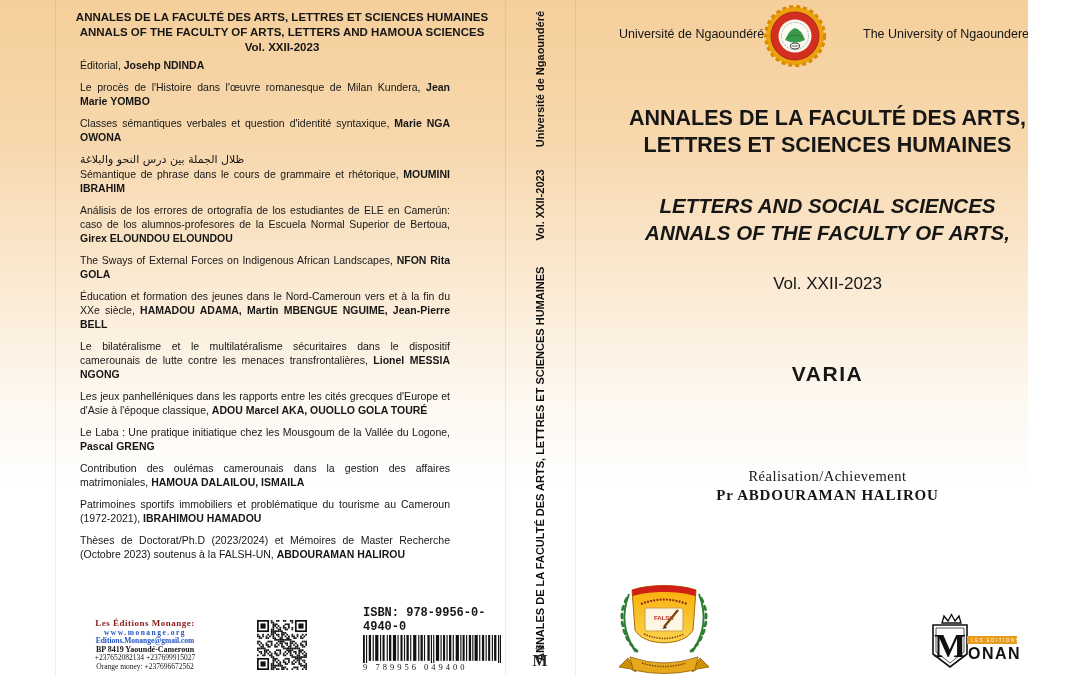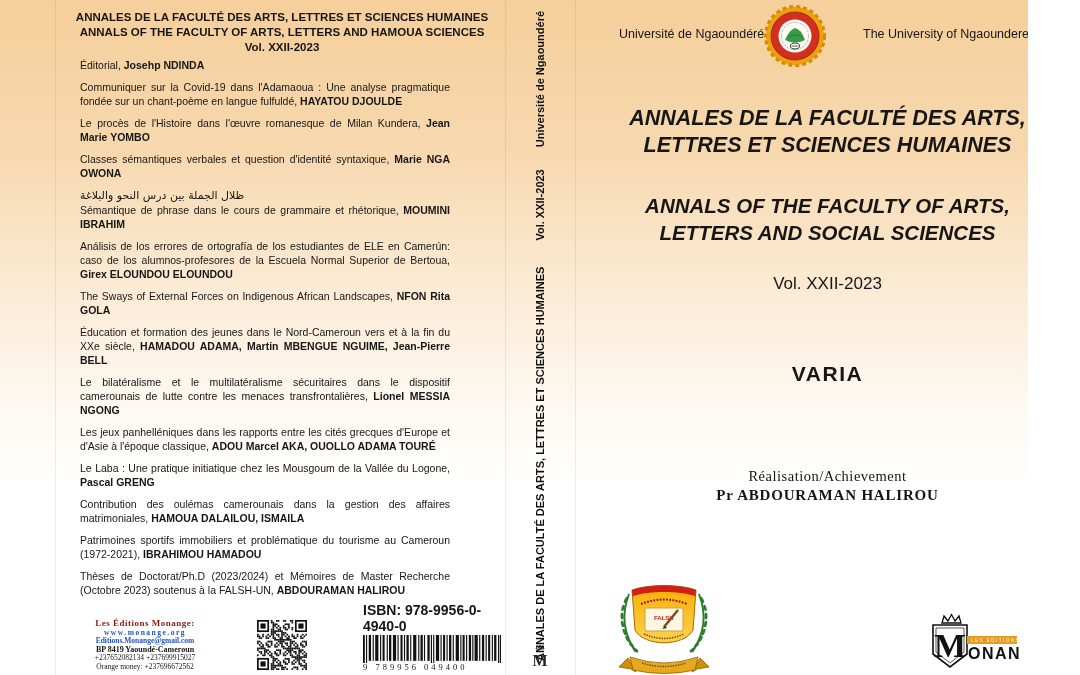--- a/index.html
+++ b/index.html
@@ -17,40 +17,40 @@
   .entry b{font-weight:bold;}
   .arabic{display:block;text-align:left;direction:rtl;font-family:"DejaVu Sans",sans-serif;font-size:11px;line-height:15px;}
   .pub{position:absolute;left:6px;bottom:4px;width:168px;text-align:center;font-family:"Liberation Serif",serif;line-height:8.5px;}
   .pub .name{color:#8b1b1b;font-weight:bold;font-size:9px;letter-spacing:.5px;line-height:11px;}
   .pub .web{color:#2353c4;font-weight:bold;font-size:7.5px;letter-spacing:1.5px;}
   .pub .mail{color:#2353c4;font-weight:bold;font-size:7.5px;}
   .pub .addr{font-weight:bold;font-size:8px;}
   .pub .tel,.pub .om{font-size:7.5px;}
   .qr{position:absolute;left:202px;bottom:5px;width:50px;height:50px;}
   .isbnblock{position:absolute;left:308px;bottom:3px;width:145px;text-align:left;}
-  .isbn-label{font-family:Liberation Sans, sans-serif;font-weight:bold;font-size:14px;}
+  .isbn-label{font-family:Liberation Mono, monospace;font-weight:bold;font-size:12px;}
   .barcode{display:block;width:138px;height:28px;margin-top:1px;}
   .bdigits{display:block;background:#fff;width:138px;font-family:"Liberation Serif",serif;font-size:8.5px;letter-spacing:3px;text-align:left;line-height:9px;}
   
   .spine-rot{
     position:absolute;left:505px;top:0;width:675px;height:70px;
     transform-origin:0 0; transform:rotate(-90deg) translateX(-675px);
     display:flex;align-items:center;white-space:nowrap;
     font-weight:bold;font-size:11px;color:#111;
   }
   .spine-rot .seg1{margin-left:14px;}
   .spine-rot .seg2{margin-left:26px;}
   .spine-rot .seg3{margin-left:22px;}
   .spine-m{position:absolute;left:531px;top:644px;width:18px;height:26px;}
   
   .front{position:absolute;left:575px;top:0;width:505px;height:675px;}
   .fc-head-left{position:absolute;left:44px;top:27px;font-size:12.5px;}
   .fc-head-right{position:absolute;left:288px;top:27px;font-size:12.5px;}
   .seal{position:absolute;left:188px;top:4px;width:64px;height:64px;}
-  .title-fr{position:absolute;top:105px;left:0;right:0;text-align:center;font-weight:bold;font-size:21.5px;line-height:27px;font-style:italic;}
+  .title-fr{position:absolute;top:105px;left:0;right:0;text-align:center;font-weight:bold;font-size:21.5px;line-height:27px;}
   .title-en{position:absolute;top:192px;left:0;right:0;text-align:center;font-weight:bold;font-style:italic;font-size:20.5px;line-height:27px;}
   .vol{position:absolute;top:274px;left:0;right:0;text-align:center;font-size:17px;}
   .varia{position:absolute;top:362px;left:0;right:0;text-align:center;font-weight:bold;font-size:21px;letter-spacing:1.5px;}
   .realis{position:absolute;top:468px;left:0;right:0;text-align:center;font-family:"Liberation Serif",serif;font-size:14.5px;letter-spacing:.5px;}
   .realisateur{position:absolute;top:487px;left:0;right:0;text-align:center;font-family:"Liberation Serif",serif;font-weight:bold;font-size:15px;letter-spacing:.8px;}
   .crest{position:absolute;left:38px;top:580px;width:102px;height:95px;}
   .monange{position:absolute;left:320px;top:613px;width:125px;height:60px;}
 </style>
 </head>
 <body>
@@ -59,29 +59,28 @@
 
   <div class="back">
     <div class="bc-header">
       <div>ANNALES DE LA FACULTÉ DES ARTS, LETTRES ET SCIENCES HUMAINES</div>
       <div>ANNALS OF THE FACULTY OF ARTS, LETTERS AND HAMOUA SCIENCES</div>
       <div>Vol. XXII-2023</div>
     </div>
 
     <div class="toc">
       <p class="entry"><span>Éditorial,</span> <b>Josehp NDINDA</b></p>
-      <p class="entry"><span>Communiquer sur la Covid-19 dans l'Adamaoua : Une analyse pragmatique fondée sur un chant-poème en langue fulfuldé,</span> <b>HAYATOU DJOULDE</b></p>
       <p class="entry"><span>Le procès de l'Histoire dans l'œuvre romanesque de Milan Kundera,</span> <b>Jean Marie YOMBO</b></p>
       <p class="entry"><span>Classes sémantiques verbales et question d'identité syntaxique,</span> <b>Marie NGA OWONA</b></p>
       <p class="entry"><span class="arabic" dir="rtl">ظلال الجملة بين درس النحو والبلاغة</span><span>Sémantique de phrase dans le cours de grammaire et rhétorique,</span> <b>MOUMINI IBRAHIM</b></p>
       <p class="entry"><span>Análisis de los errores de ortografía de los estudiantes de ELE en Camerún: caso de los alumnos-profesores de la Escuela Normal Superior de Bertoua,</span> <b>Girex ELOUNDOU ELOUNDOU</b></p>
       <p class="entry"><span>The Sways of External Forces on Indigenous African Landscapes,</span> <b>NFON Rita GOLA</b></p>
       <p class="entry"><span>Éducation et formation des jeunes dans le Nord-Cameroun vers et à la fin du XXe siècle,</span> <b>HAMADOU ADAMA, Martin MBENGUE NGUIME, Jean-Pierre BELL</b></p>
       <p class="entry"><span>Le bilatéralisme et le multilatéralisme sécuritaires dans le dispositif camerounais de lutte contre les menaces transfrontalières,</span> <b>Lionel MESSIA NGONG</b></p>
-      <p class="entry"><span>Les jeux panhelléniques dans les rapports entre les cités grecques d'Europe et d'Asie à l'époque classique,</span> <b>ADOU Marcel AKA, OUOLLO ADAMA TOURÉ</b></p>
+      <p class="entry"><span>Les jeux panhelléniques dans les rapports entre les cités grecques d'Europe et d'Asie à l'époque classique,</span> <b>ADOU Marcel AKA, OUOLLO GOLA TOURÉ</b></p>
       <p class="entry"><span>Le Laba : Une pratique initiatique chez les Mousgoum de la Vallée du Logone,</span> <b>Pascal GRENG</b></p>
       <p class="entry"><span>Contribution des oulémas camerounais dans la gestion des affaires matrimoniales,</span> <b>HAMOUA DALAILOU, ISMAILA</b></p>
       <p class="entry"><span>Patrimoines sportifs immobiliers et problématique du tourisme au Cameroun (1972-2021),</span> <b>IBRAHIMOU HAMADOU</b></p>
       <p class="entry"><span>Thèses de Doctorat/Ph.D (2023/2024) et Mémoires de Master Recherche (Octobre 2023) soutenus à la FALSH-UN,</span> <b>ABDOURAMAN HALIROU</b></p>
     </div>
 
     <div class="pub">
       <div class="name">Les Éditions Monange:</div>
       <div class="web">www.monange.org</div>
       <div class="mail">Editions.Monange@gmail.com</div>
@@ -500,22 +499,22 @@
       </g>
     </svg>
 
     <div class="fc-head-right">The University of Ngaoundere</div>
 
     <div class="title-fr">
       <div>ANNALES DE LA FACULTÉ DES ARTS,</div>
       <div>LETTRES ET SCIENCES HUMAINES</div>
     </div>
     <div class="title-en">
+      <div>LETTERS AND SOCIAL SCIENCES</div>
       <div>ANNALS OF THE FACULTY OF ARTS,</div>
-      <div>LETTERS AND SOCIAL SCIENCES</div>
     </div>
     <div class="vol">Vol. XXII-2023</div>
     <div class="varia">VARIA</div>
     <div class="realis">Réalisation/Achievement</div>
     <div class="realisateur">Pr ABDOURAMAN HALIROU</div>
 
     <svg class="crest" viewBox="0 0 100 95">
 
       <path d="M14,78 L5,87 L17,89 L22,92 Z" fill="#cf8f00" stroke="#8a5a00" stroke-width="0.8"></path>
       <path d="M86,78 L95,87 L83,89 L78,92 Z" fill="#cf8f00" stroke="#8a5a00" stroke-width="0.8"></path>

